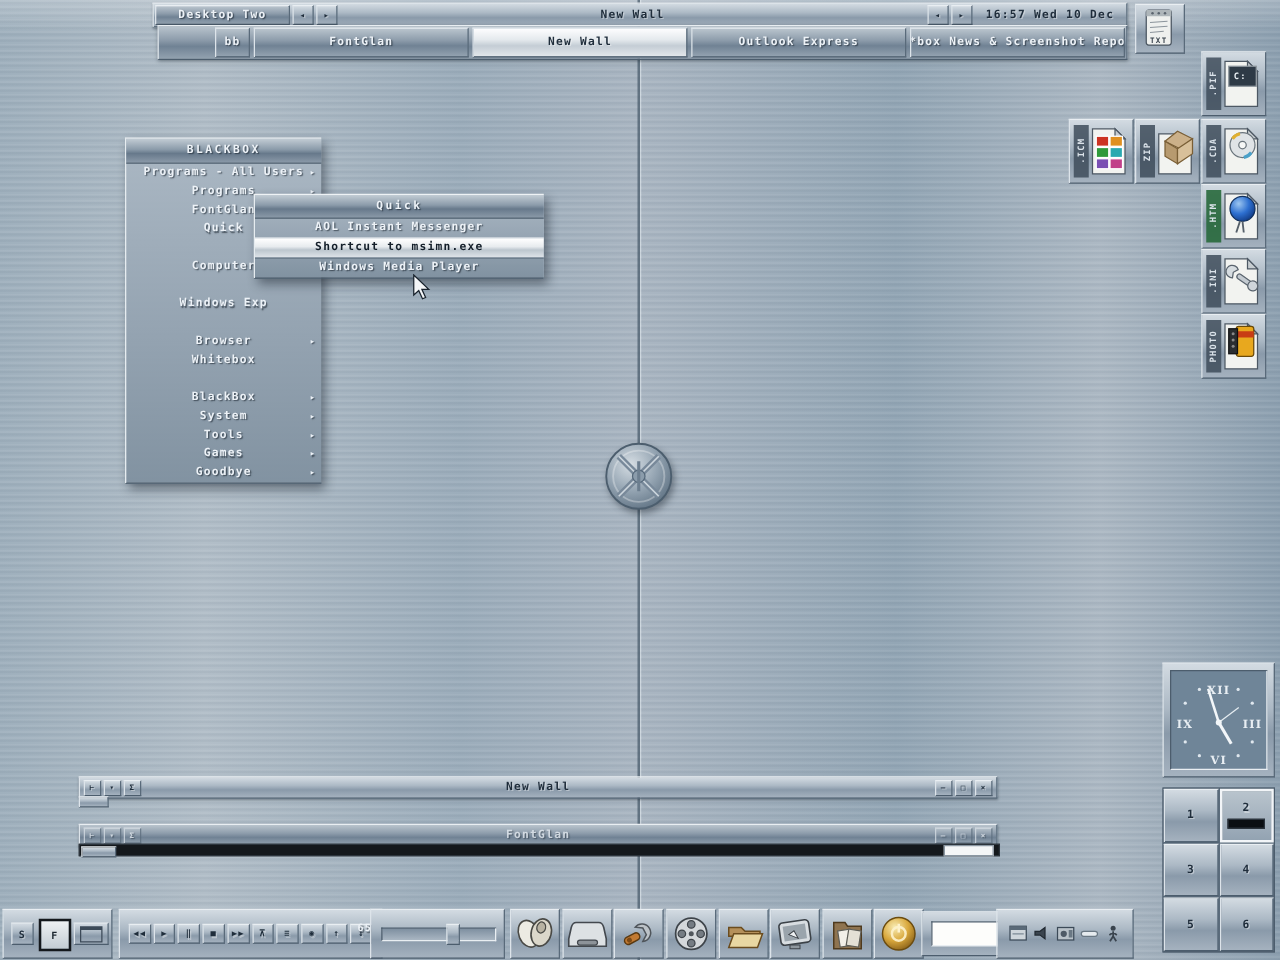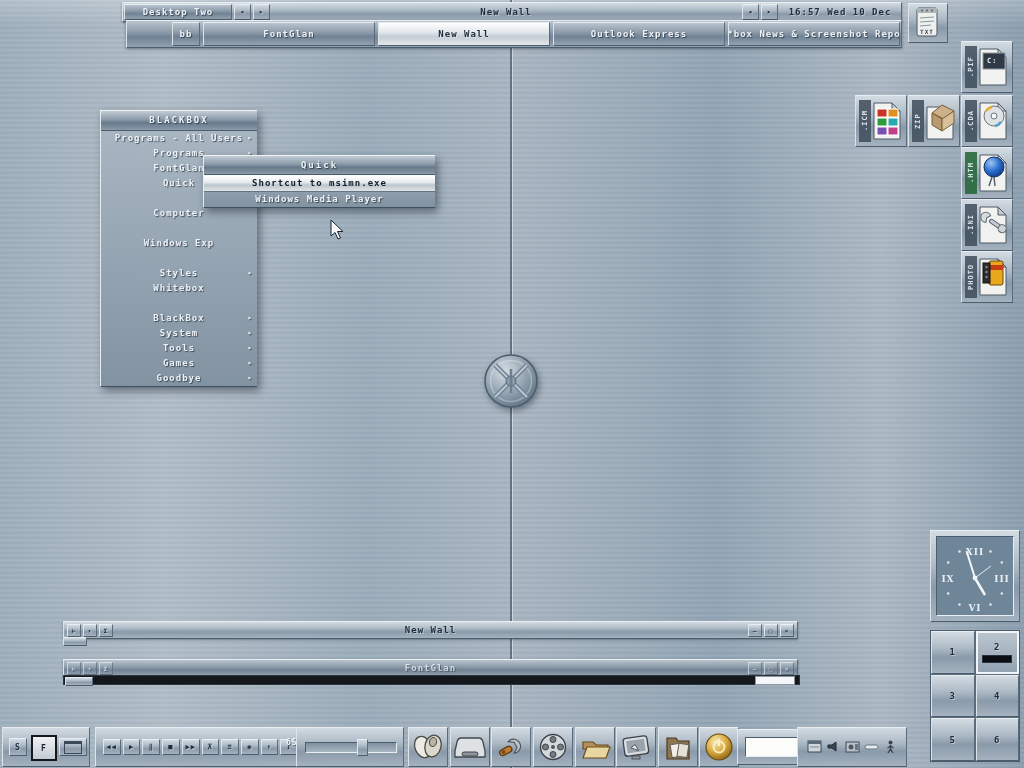--- a/index.html
+++ b/index.html
@@ -219,32 +219,33 @@
     <div class="mhead embL">BLACKBOX</div>
     <div class="mrow"><span class="embL">Programs - All Users</span><span class="marrow embL">▸</span></div>
     <div class="mrow"><span class="embL">Programs</span><span class="marrow embL">▸</span></div>
     <div class="mrow"><span class="embL">FontGlan</span><span class="marrow embL">▸</span></div>
     <div class="mrow"><span class="embL">Quick</span><span class="marrow embL">▸</span></div>
     <div class="mrow"></div>
     <div class="mrow"><span class="embL">Computer</span></div>
     <div class="mrow"></div>
     <div class="mrow"><span class="embL">Windows Exp</span></div>
     <div class="mrow"></div>
-    <div class="mrow"><span class="embL">Styles</span><span class="marrow embL">▸</span></div>
+    <div class="mrow"><span class="embL">Browser</span><span class="marrow embL">▸</span></div>
     <div class="mrow"><span class="embL">Whitebox</span></div>
     <div class="mrow"></div>
     <div class="mrow"><span class="embL">BlackBox</span><span class="marrow embL">▸</span></div>
     <div class="mrow"><span class="embL">System</span><span class="marrow embL">▸</span></div>
     <div class="mrow"><span class="embL">Tools</span><span class="marrow embL">▸</span></div>
     <div class="mrow"><span class="embL">Games</span><span class="marrow embL">▸</span></div>
     <div class="mrow"><span class="embL">Goodbye</span><span class="marrow embL">▸</span></div>
   </div>
 
   <div class="c menu menubody" style="left:203px;top:155px;width:231px;z-index:6;">
     <div class="mhead embL" style="height:18px;line-height:18px;">Quick</div>
+    <div class="mrow"><span class="embL">AOL Instant Messenger</span></div>
     <div class="mrow mhl"><span>Shortcut to msimn.exe</span></div>
     <div class="mrow"><span class="embL">Windows Media Player</span></div>
   </div>
 
   <div class="c" style="left:330px;top:219px;z-index:30;">
     <svg width="16" height="22">
         <path d="M1,1 L1,17 L5,13.5 L8,20 L10.5,19 L7.5,12.5 L13,12.5 Z" fill="#f4f6f8" stroke="#1a242e" stroke-width="1"></path>
       </svg>
   </div>
 

